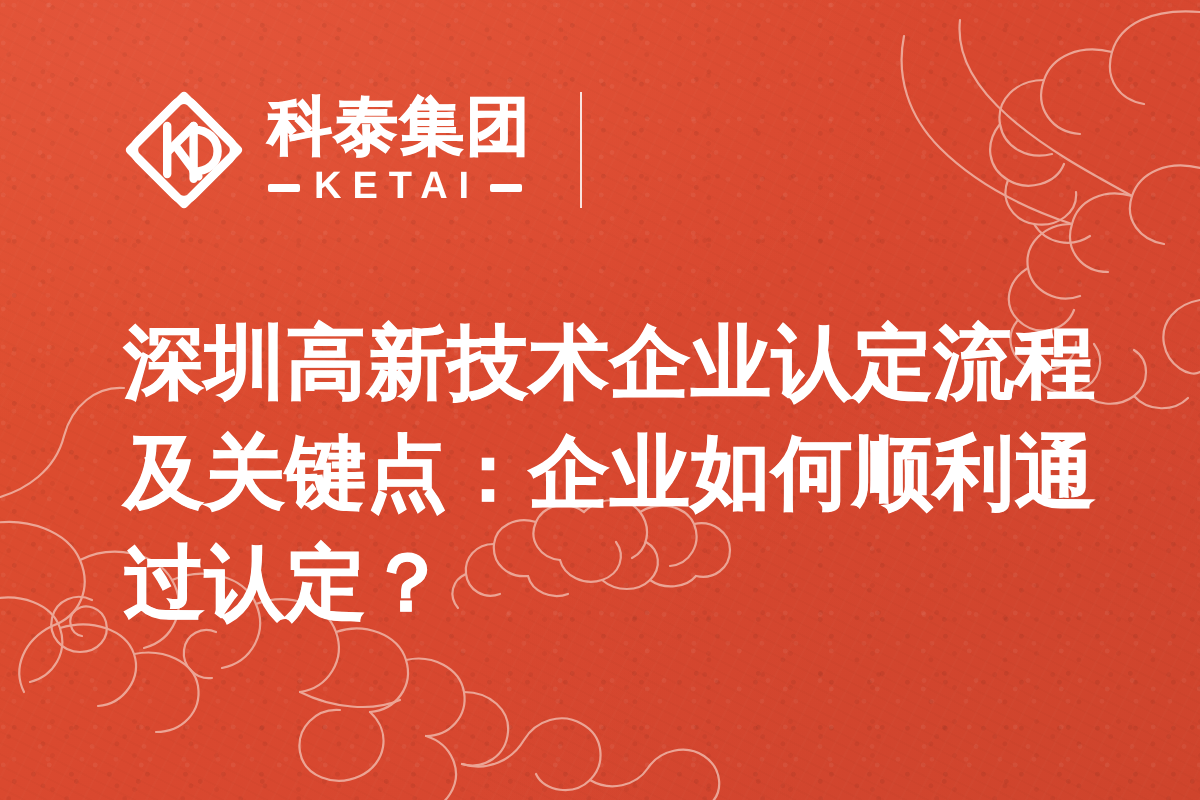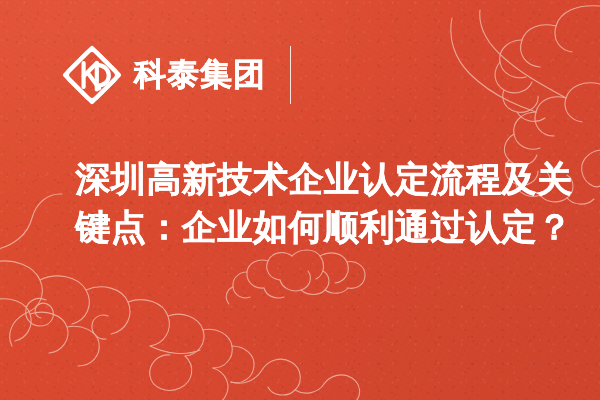--- a/index.html
+++ b/index.html
@@ -14,21 +14,20 @@
   .banner {
     position: relative;
     width: 600px;
     height: 400px;
     overflow: hidden;
     background: #da4a30;
     background-image:
       radial-gradient(ellipse 120% 90% at 12% 4%, #e3543a 0%, rgba(227,84,58,0) 55%),
       radial-gradient(ellipse 100% 100% at 98% 100%, #cf442c 0%, rgba(207,68,44,0) 60%),
       linear-gradient(135deg, #e0502f 0%, #d9482f 45%, #d24530 100%);
-    text-align: center;
   }
 
   
   .grain {
     position: absolute;
     inset: 0;
     pointer-events: none;
     opacity: .55;
     background-image:
       radial-gradient(circle at 7% 13%, rgba(255,255,255,.10) 0 1px, transparent 1.4px),
@@ -136,24 +135,24 @@
     color: #ffffff;
     letter-spacing: 1px;
     line-height: 1.2;
     margin-top: 7px;
     white-space: nowrap;
   }
 
   
   .title {
     position: absolute;
-    left: 74px;
+    left: 62px;
     top: 155px;
     width: 500px;
-    font-size: 35px;
+    font-size: 40px;
     font-weight: 700;
     color: #ffffff;
     line-height: 1.38;
     letter-spacing: .5px;
     -webkit-text-stroke: .5px #ffffff;
   }
 </style>
 </head>
 <body>
 
@@ -234,20 +233,25 @@
       <path d="M36 30 L36 70" stroke="#ffffff" stroke-width="7" stroke-linecap="round"></path>
       <path d="M36 52 L58 30" stroke="#ffffff" stroke-width="7" stroke-linecap="round"></path>
       <path d="M44 48 L62 72" stroke="#ffffff" stroke-width="7" stroke-linecap="round"></path>
 
       <path d="M58 30 L58 74" stroke="#ffffff" stroke-width="7" stroke-linecap="round"></path>
       <path d="M58 33 C70 33 78 41 78 51 C78 61 70 68 58 68" stroke="#ffffff" stroke-width="7" fill="none" stroke-linecap="round"></path>
     </svg>
 
     <div class="logo-words">
       <div class="logo-cn">科泰集团</div>
+      <div class="logo-en-row">
+        <span class="dash"></span>
+        <span class="logo-en">KETAI</span>
+        <span class="dash"></span>
+      </div>
     </div>
 
     <div class="divider"></div>
 
     <div class="tagline">
     </div>
   </div>
 
   <div class="title">深圳高新技术企业认定流程及关键点：企业如何顺利通过认定？</div>
 

